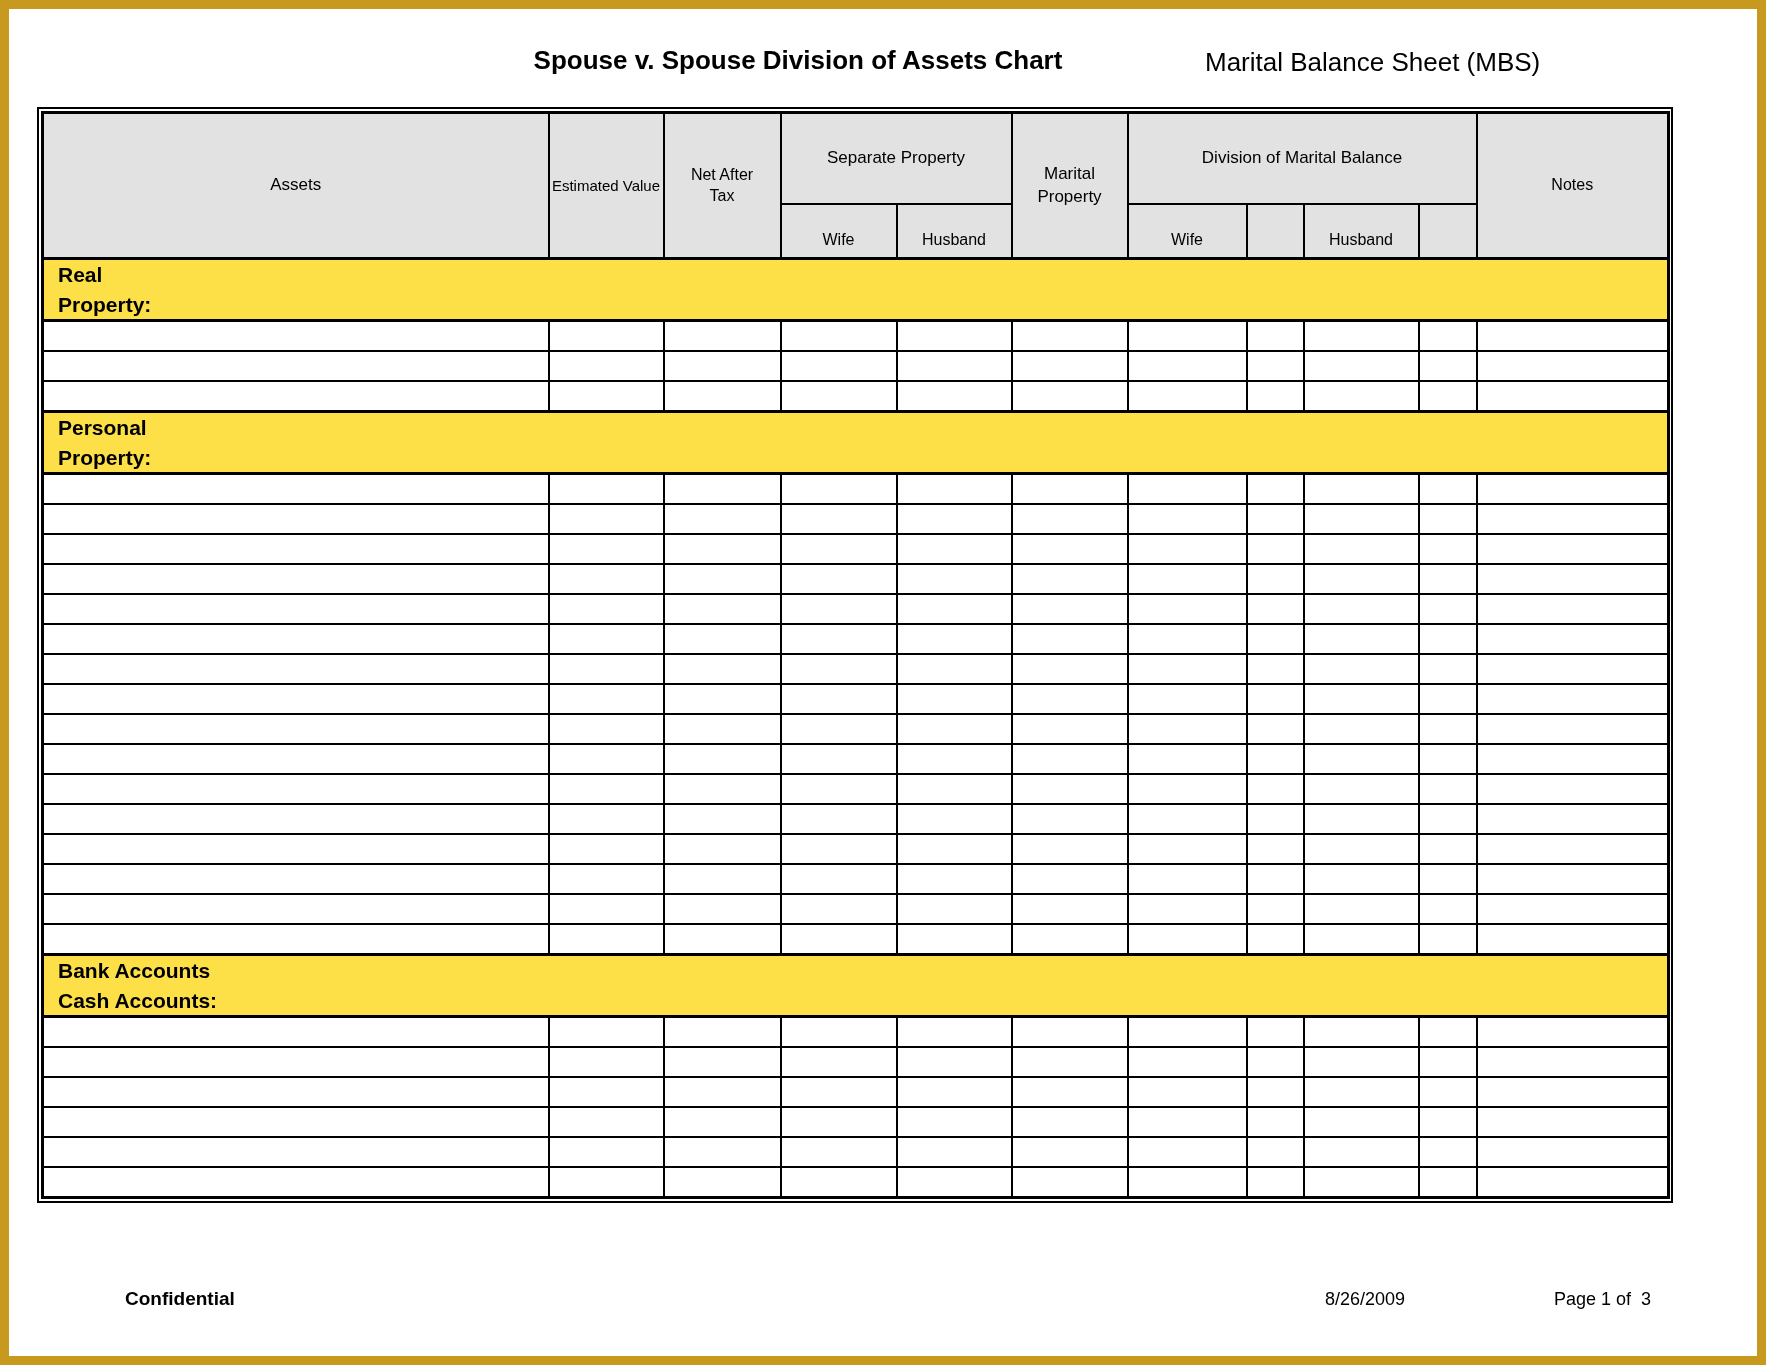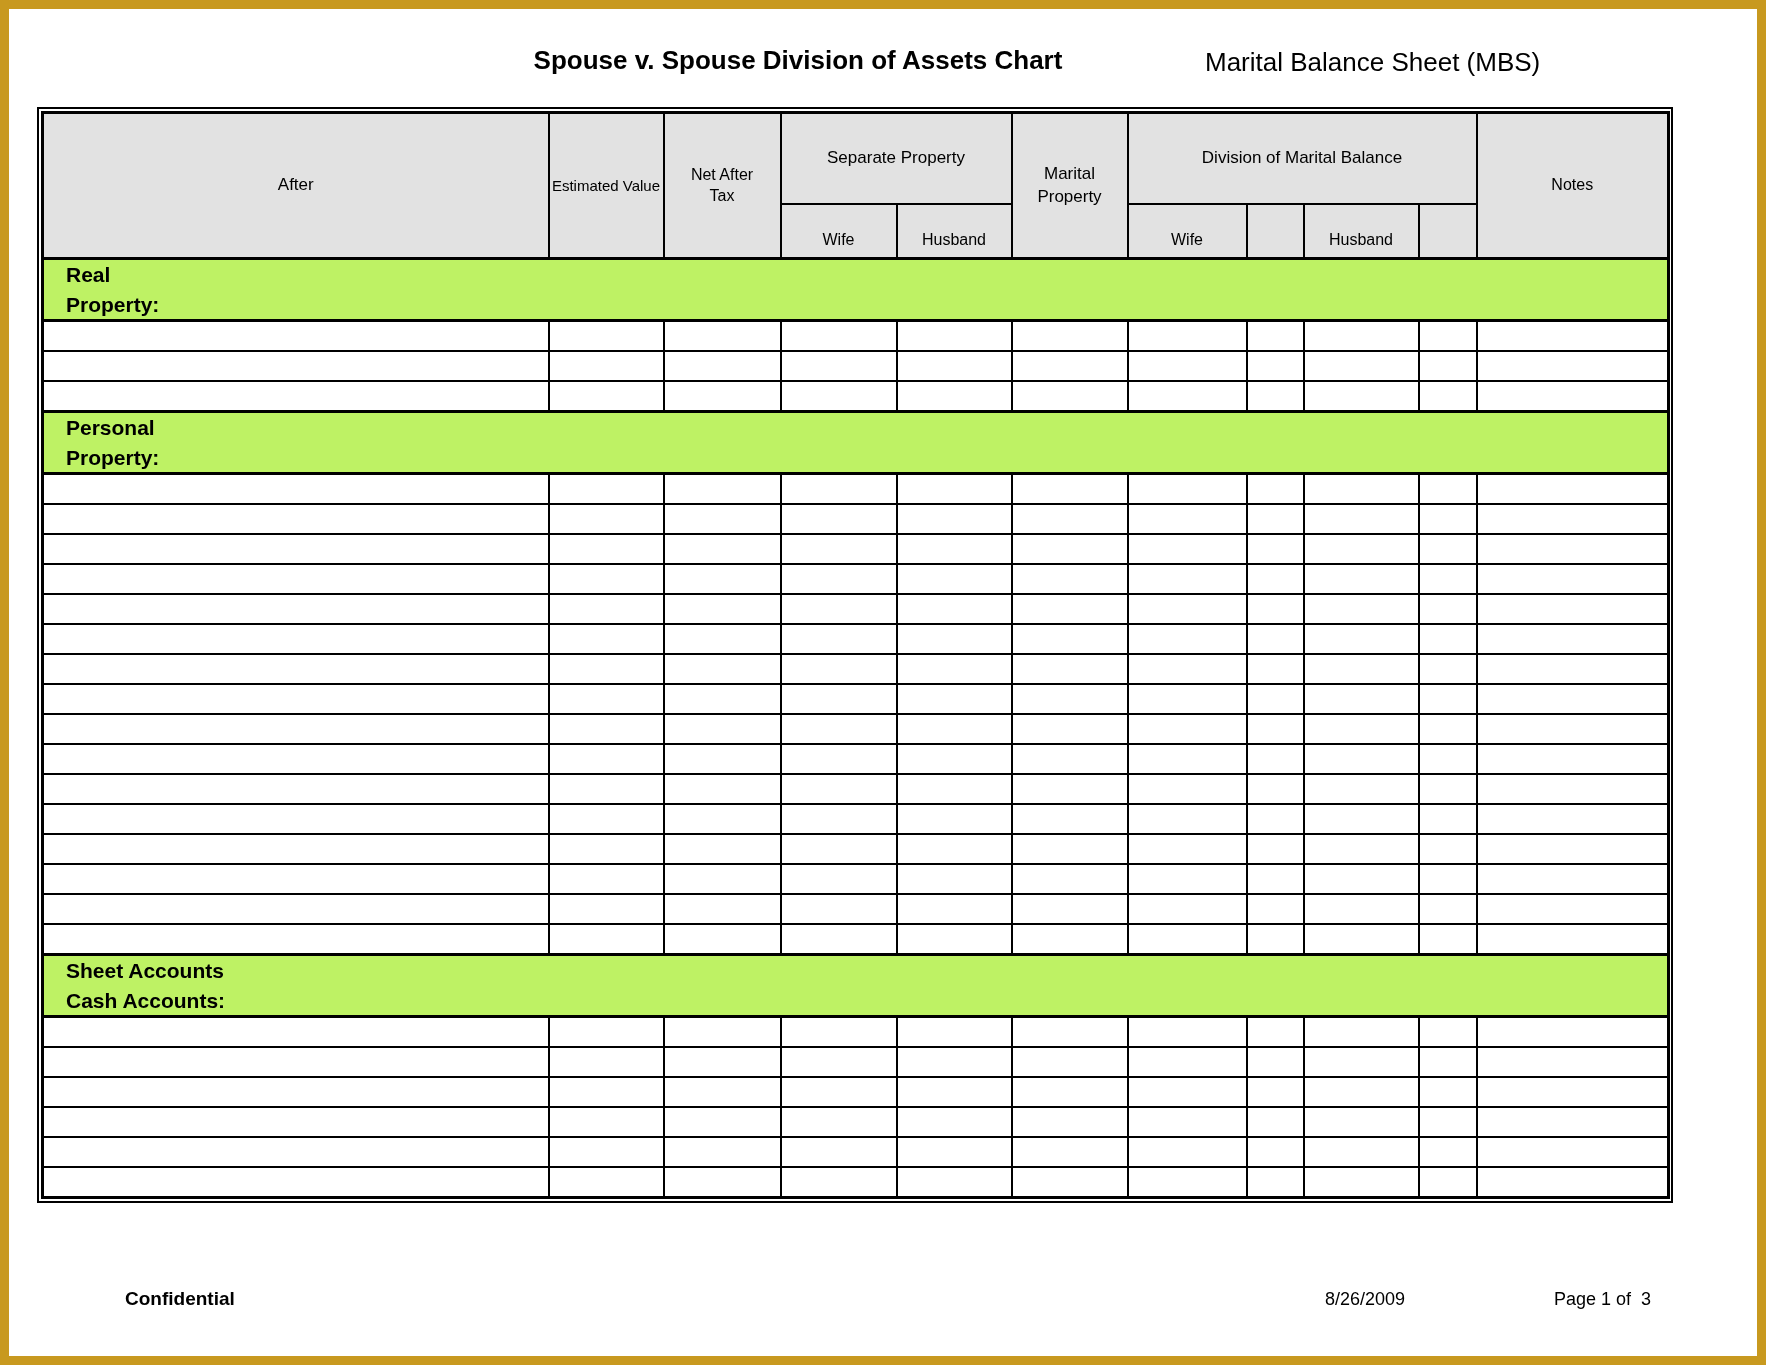--- a/index.html
+++ b/index.html
@@ -74,24 +74,24 @@
   th.c-net    { font-size: 16px; }
   th.c-net span { display: inline-block; max-width: 84px; }
   th.c-sep    { font-size: 17px; }
   th.c-mar    { font-size: 17px; }
   th.c-mar span { display: inline-block; max-width: 92px; }
   th.c-div    { font-size: 17px; }
   th.c-notes  { font-size: 16px; margin-top: 48px; }
 
   tr.band { height: 62px; }
   td.band-cell {
-    background: #bef264;
+    background: #fde047;
     border-top: 3px solid #000;
     border-bottom: 3px solid #000;
-    padding-left: 22px;
+    padding-left: 14px;
     vertical-align: middle;
   }
   td.band-cell div {
     font-size: 21px;
     font-weight: bold;
     line-height: 1.4;
   }
   tr.data td { height: 28px; background: #fff; }
 
   
@@ -134,21 +134,21 @@
       <col style="width:115px">
       <col style="width:116px">
       <col style="width:119px">
       <col style="width:57px">
       <col style="width:115px">
       <col style="width:58px">
       <col style="width:192px">
     </colgroup>
     <thead>
       <tr class="hrow1">
-        <th class="c-assets" rowspan="2">After</th>
+        <th class="c-assets" rowspan="2">Assets</th>
         <th class="c-est" rowspan="2">Estimated Value</th>
         <th class="c-net" rowspan="2"><span>Net After Tax</span></th>
         <th class="c-sep" colspan="2">Separate Property</th>
         <th class="c-mar" rowspan="2"><span>Marital Property</span></th>
         <th class="c-div" colspan="4">Division of Marital Balance</th>
         <th class="c-notes" rowspan="2">Notes</th>
       </tr>
       <tr class="hrow2">
         <th>Wife</th>
         <th>Husband</th>
@@ -413,21 +413,21 @@
           <td></td>
           <td></td>
           <td></td>
           <td></td>
           <td></td>
           <td></td>
           <td></td>
         </tr>
         <tr class="band">
           <td colspan="11" class="band-cell">
-            <div>Sheet Accounts</div>
+            <div>Bank Accounts</div>
             <div>Cash Accounts:</div>
           </td>
         </tr>
         <tr class="data">
           <td></td>
           <td></td>
           <td></td>
           <td></td>
           <td></td>
           <td></td>

